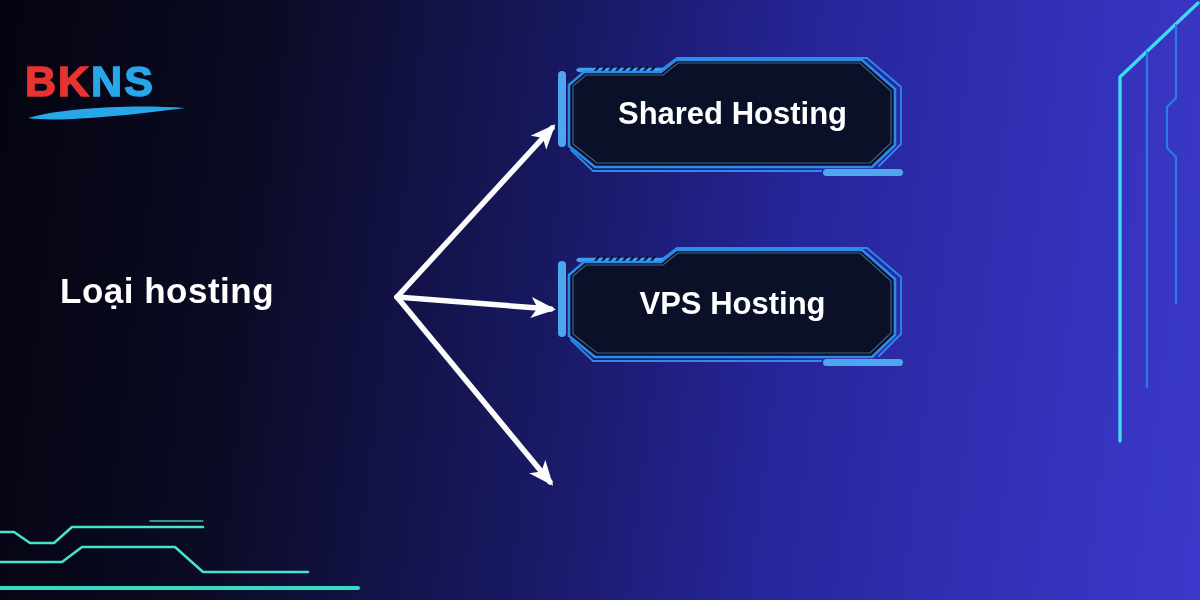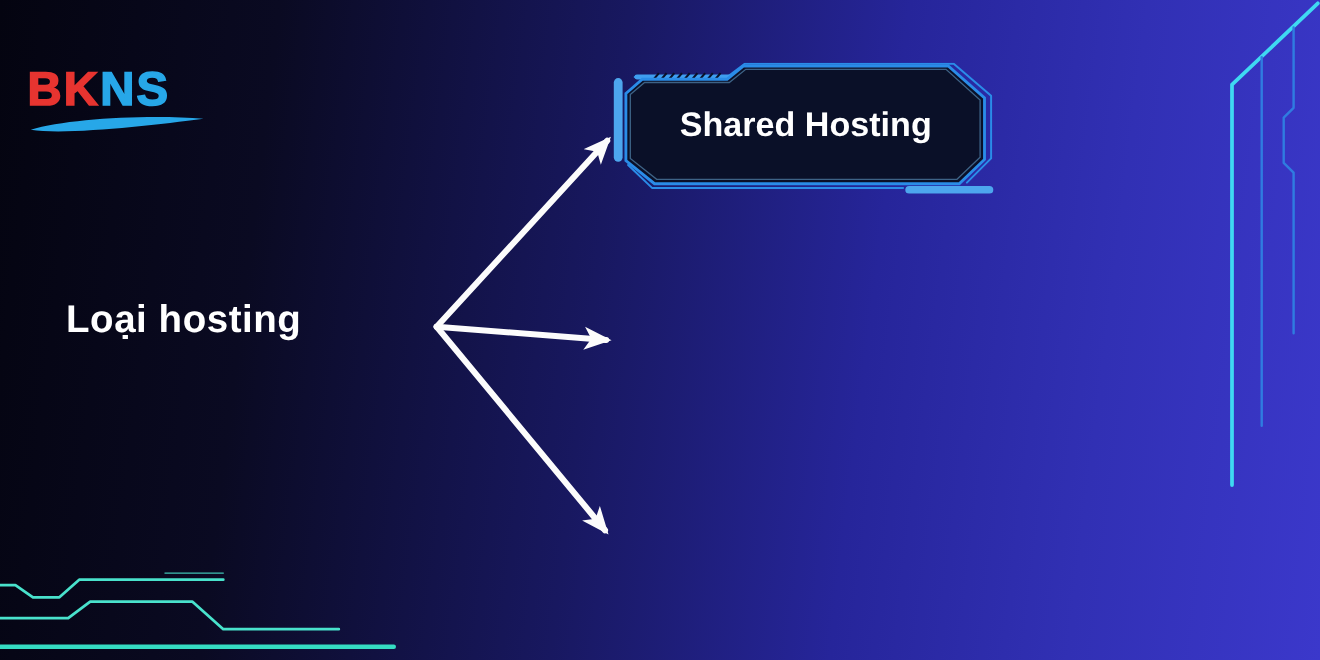--- a/index.html
+++ b/index.html
@@ -117,15 +117,21 @@
     <path class="arrow-line" marker-end="url(#ah)" d="M397,297 L550,482"></path>
   </svg>
 
   <div class="abs node" style="top:57px">
     <svg viewBox="0 0 355 122" width="355" height="122">
         <use href="#cyberframe"></use>
       </svg>
     <span class="node-label">Shared Hosting</span>
   </div>
 
+  <div class="abs node" style="top:247px">
+    <svg viewBox="0 0 355 122" width="355" height="122">
+        <use href="#cyberframe"></use>
+      </svg>
+    <span class="node-label">VPS Hosting</span>
+  </div>
 
 
 </div>
 
 </body></html>

